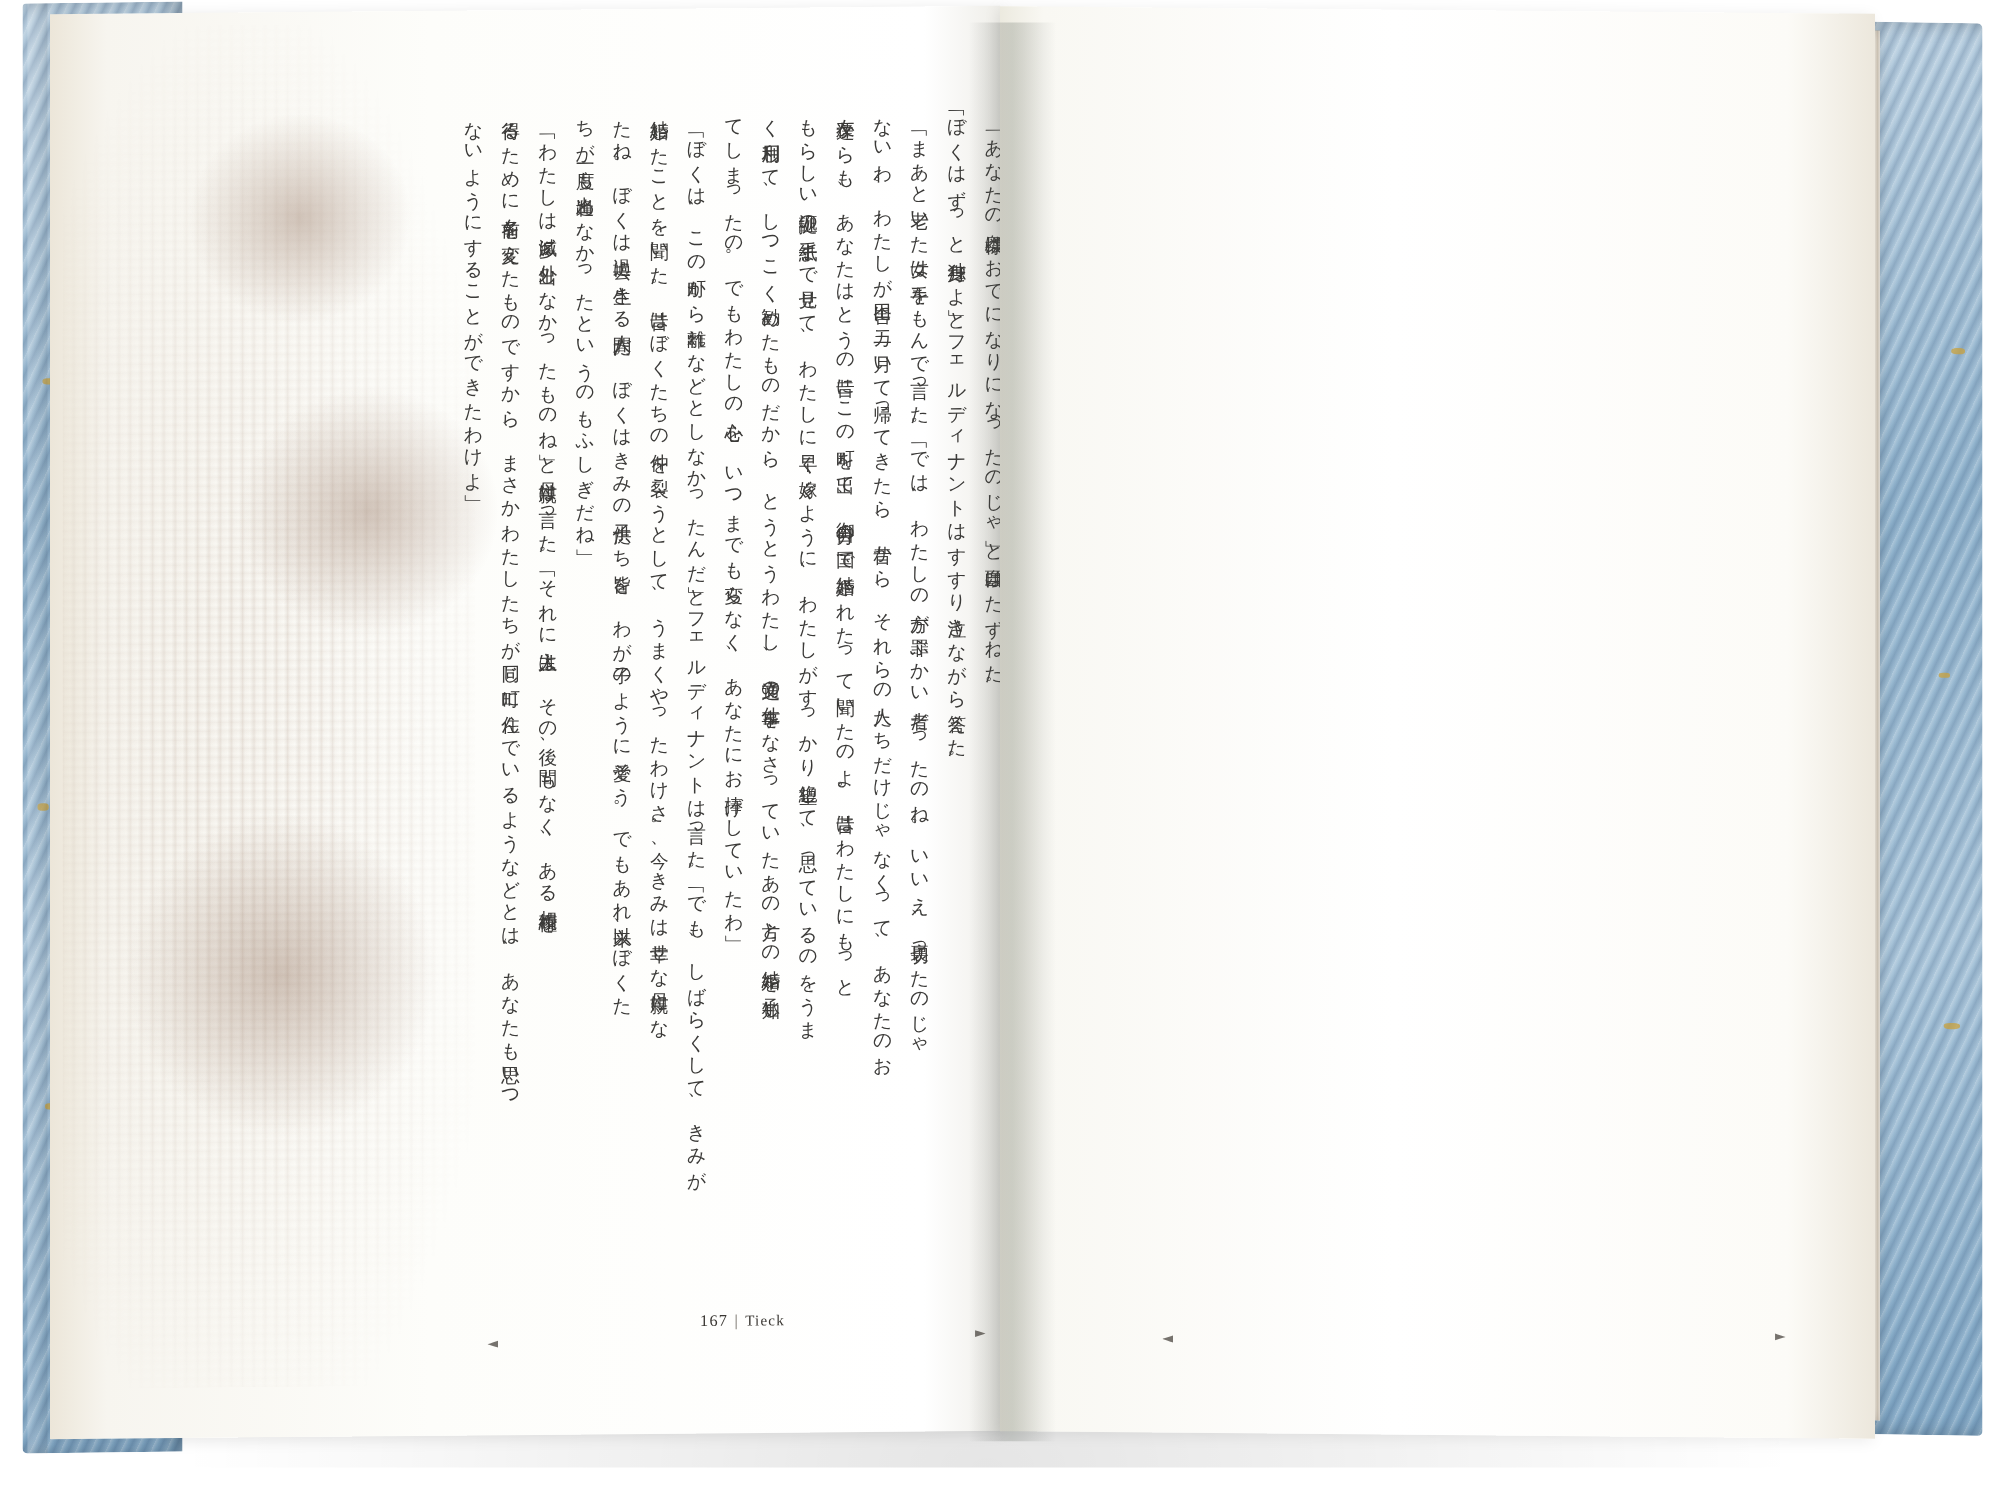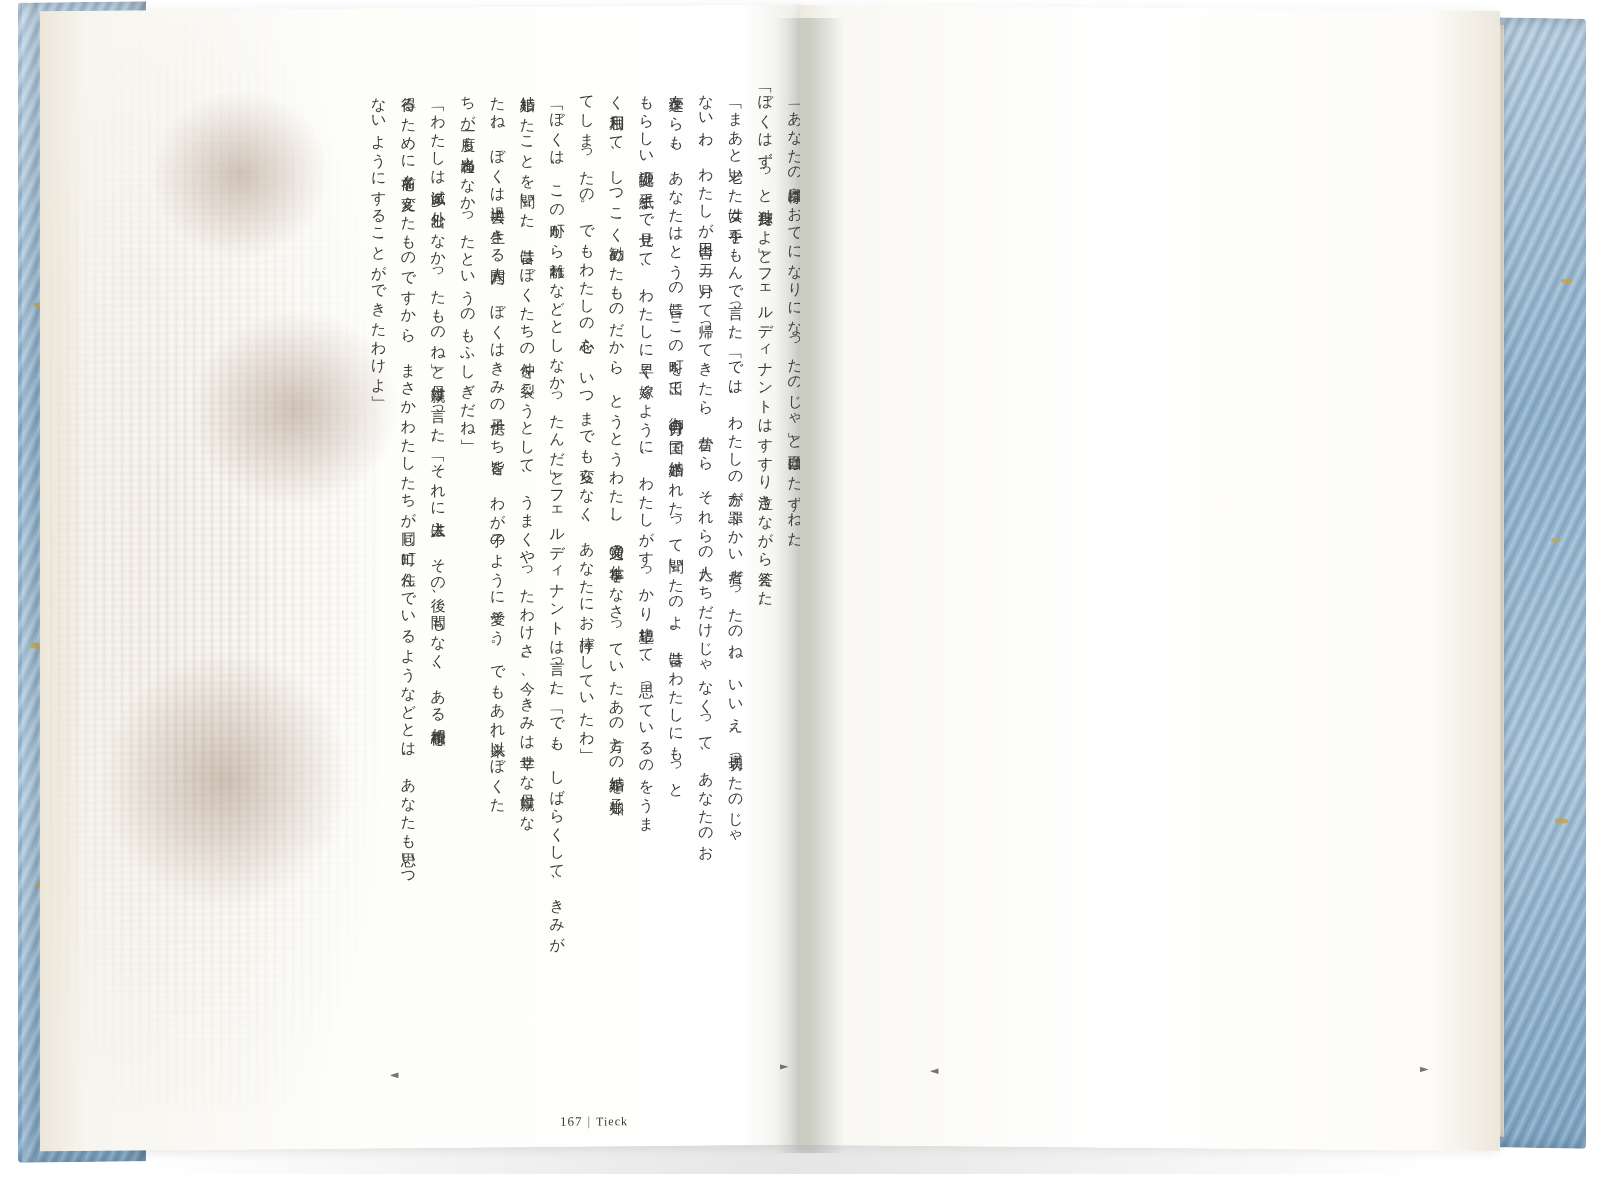--- a/index.html
+++ b/index.html
@@ -196,21 +196,21 @@
 
   
   .folio {
     position: absolute;
     font-family: "Liberation Serif", serif;
     font-size: 13px;
     color: #3a3733;
     letter-spacing: 1px;
     white-space: nowrap;
   }
-  .folio-left  { left: 520px; top: 1107px; }
+  .folio-left  { left: 520px; top: 1042px; }
   .folio .sep { padding: 0 5px; color: #6a655e; }
   .folio .ttl { font-size: 12px; }
 
   
   .corner-mark {
     position: absolute;
     font-size: 11px;
     color: #4a453f;
     opacity: .75;
   }

